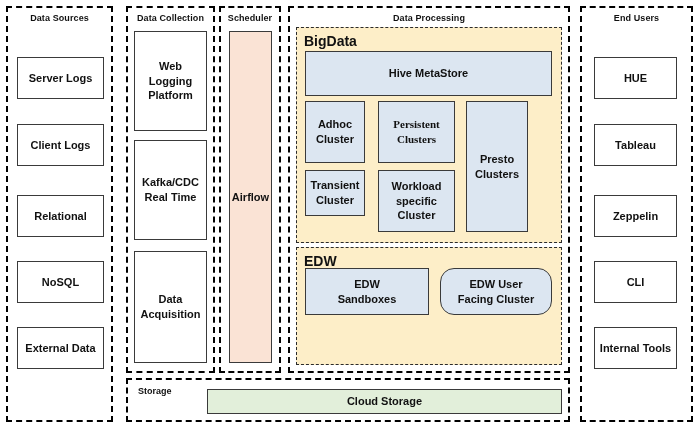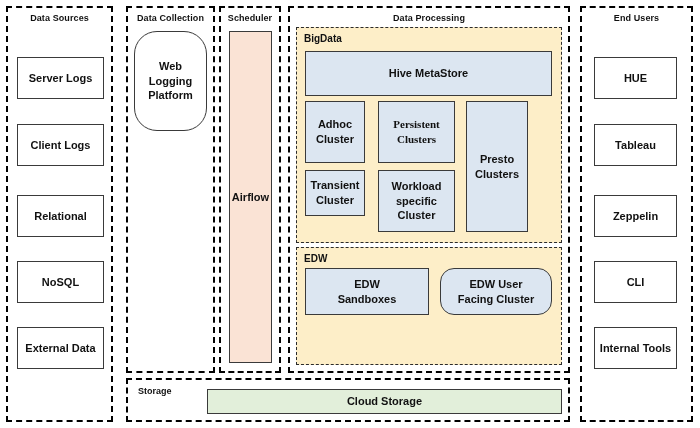--- a/index.html
+++ b/index.html
@@ -65,21 +65,21 @@
   .subzone {
     position: absolute;
     box-sizing: border-box;
     border: 1.8px dashed #2b2b2b;
     background: #fdeec8;
   }
   .subzone-title {
     position: absolute;
     left: 7px;
     top: 5px;
-    font-size: 10px;
+    font-size: 14px;
     font-weight: bold;
     color: #111111;
   }
 </style>
 </head>
 <body>
 
 <div id="canvas">
 
   <div class="group" style="left:6px; top:6px; width:107px; height:416px;">
@@ -87,22 +87,26 @@
   </div>
   <div class="node" style="left:17px; top:57px; width:87px; height:42px;">Server Logs</div>
   <div class="node" style="left:17px; top:124px; width:87px; height:42px;">Client Logs</div>
   <div class="node" style="left:17px; top:195px; width:87px; height:42px;">Relational</div>
   <div class="node" style="left:17px; top:261px; width:87px; height:42px;">NoSQL</div>
   <div class="node" style="left:17px; top:327px; width:87px; height:42px;">External Data</div>
 
   <div class="group" style="left:126px; top:6px; width:89px; height:367px;">
     <div class="group-title">Data Collection</div>
   </div>
-  <div class="node" style="left:134px; top:31px; width:73px; height:100px;border-radius:23px;">Web Logging
+  <div class="node" style="left:134px; top:31px; width:73px; height:100px;">Web Logging
 Platform</div>
+  <div class="node" style="left:134px; top:140px; width:73px; height:100px;">Kafka/CDC
+Real Time</div>
+  <div class="node" style="left:134px; top:251px; width:73px; height:112px;">Data
+Acquisition</div>
 
   <div class="group" style="left:219px; top:6px; width:62px; height:367px;">
     <div class="group-title">Scheduler</div>
   </div>
   <div class="node peach" style="left:229px; top:31px; width:43px; height:332px;">Airflow</div>
 
   <div class="group" style="left:288px; top:6px; width:282px; height:367px;">
     <div class="group-title">Data Processing</div>
   </div>
 

